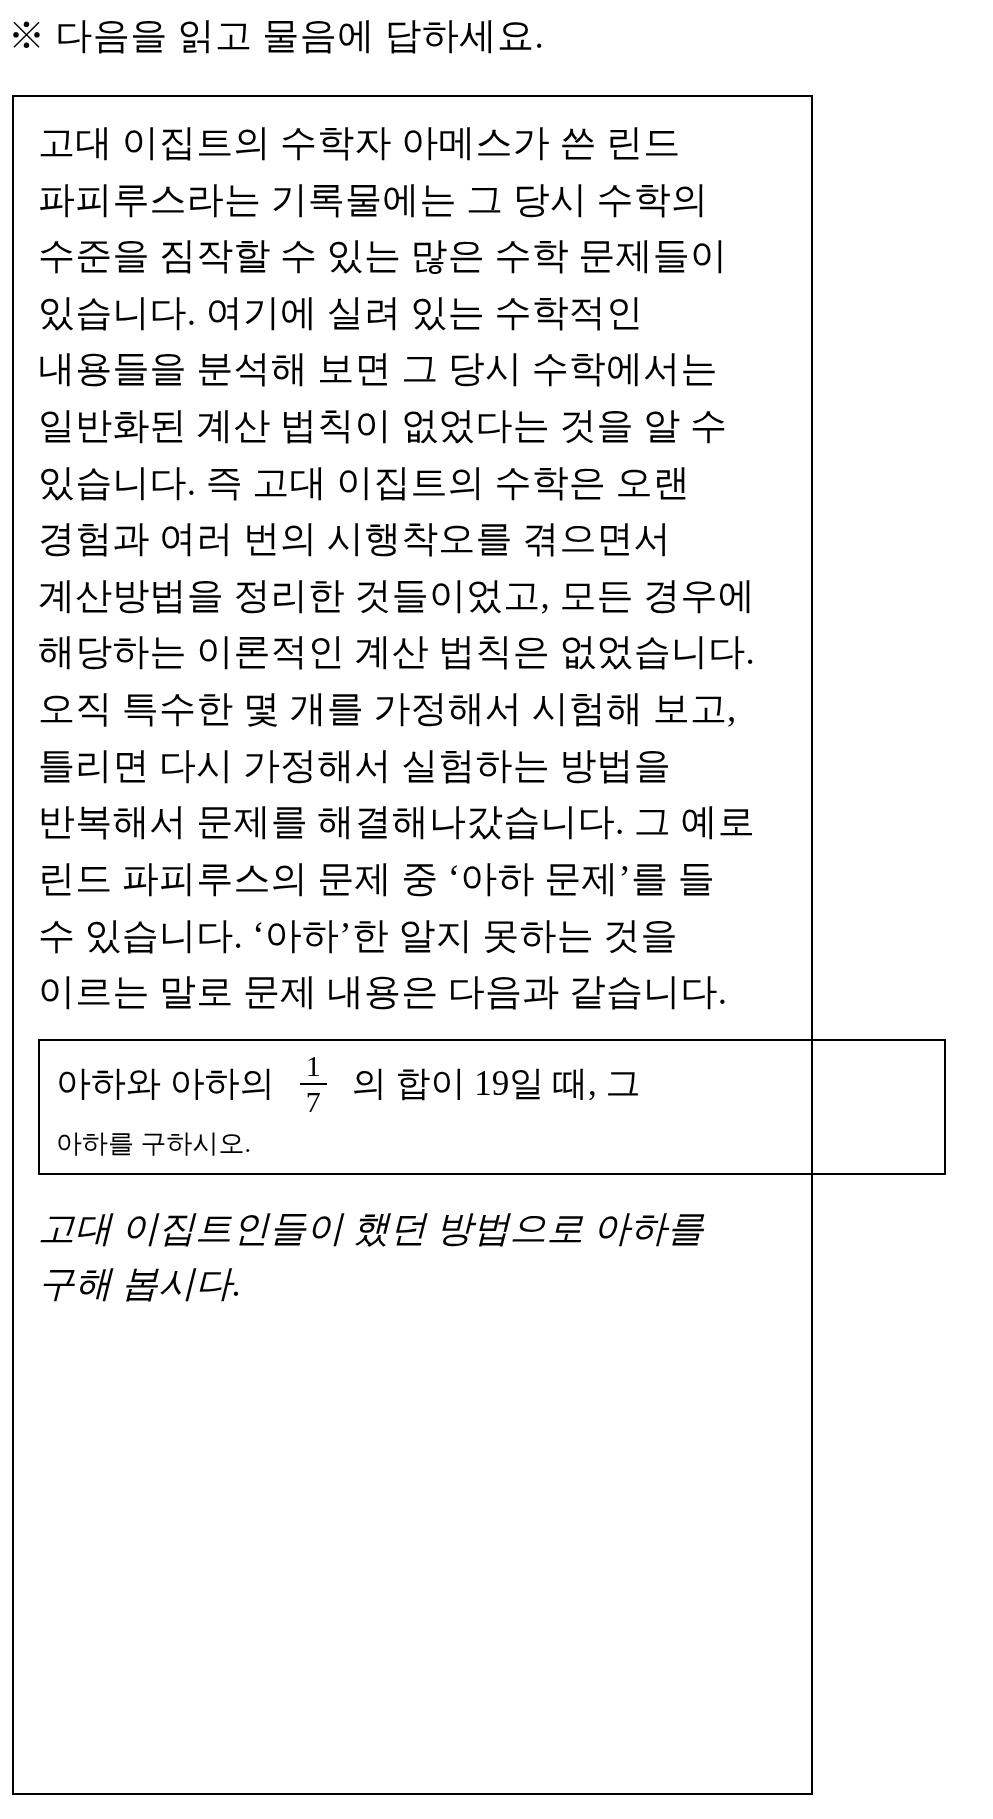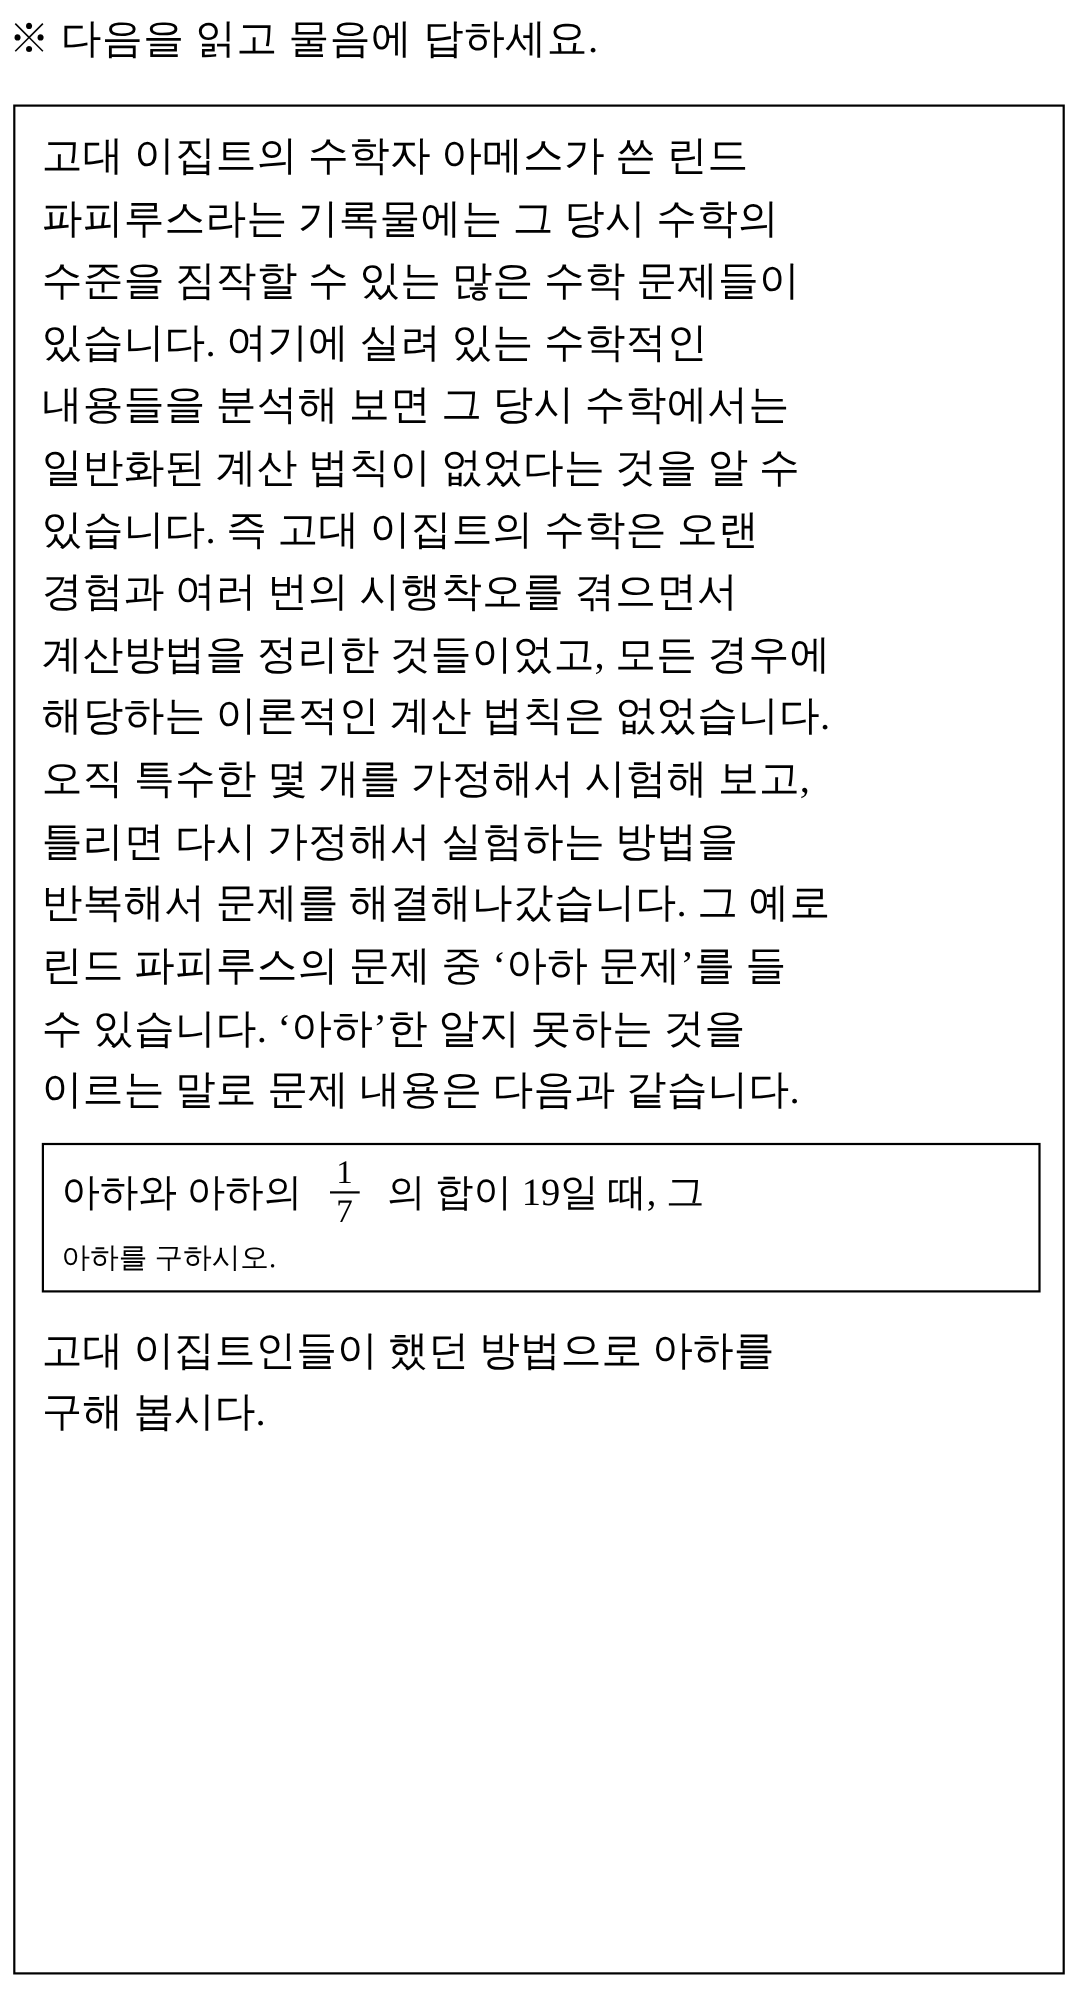--- a/index.html
+++ b/index.html
@@ -25,21 +25,21 @@
     font-size: 37px;
     line-height: 1.1;
     padding: 16px 0 0 8px;
     white-space: pre;
     letter-spacing: 0.5px;
   }
   .passage-box {
     position: absolute;
     left: 12px;
     top: 95px;
-    width: 956px;
+    width: 801px;
     height: 1700px;
     border: 2px solid #000000;
     box-sizing: border-box;
     padding: 18px 8px 0 24px;
   }
   .para {
     font-size: 37px;
     line-height: 1.53;
     letter-spacing: 0.2px;
     white-space: pre-line;
@@ -86,20 +86,21 @@
     font-size: 26px;
     line-height: 1.3;
     margin-top: 10px;
   }
   .closing {
     margin-top: 26px;
     font-size: 37px;
     line-height: 1.5;
     white-space: pre-line;
     word-break: keep-all;
+    font-style: italic;
   }
 </style>
 </head>
 <body>
 
 <div class="page">
 
   <div class="instruction">※ 다음을 읽고 물음에 답하세요.</div>
 
   <div class="passage-box">

